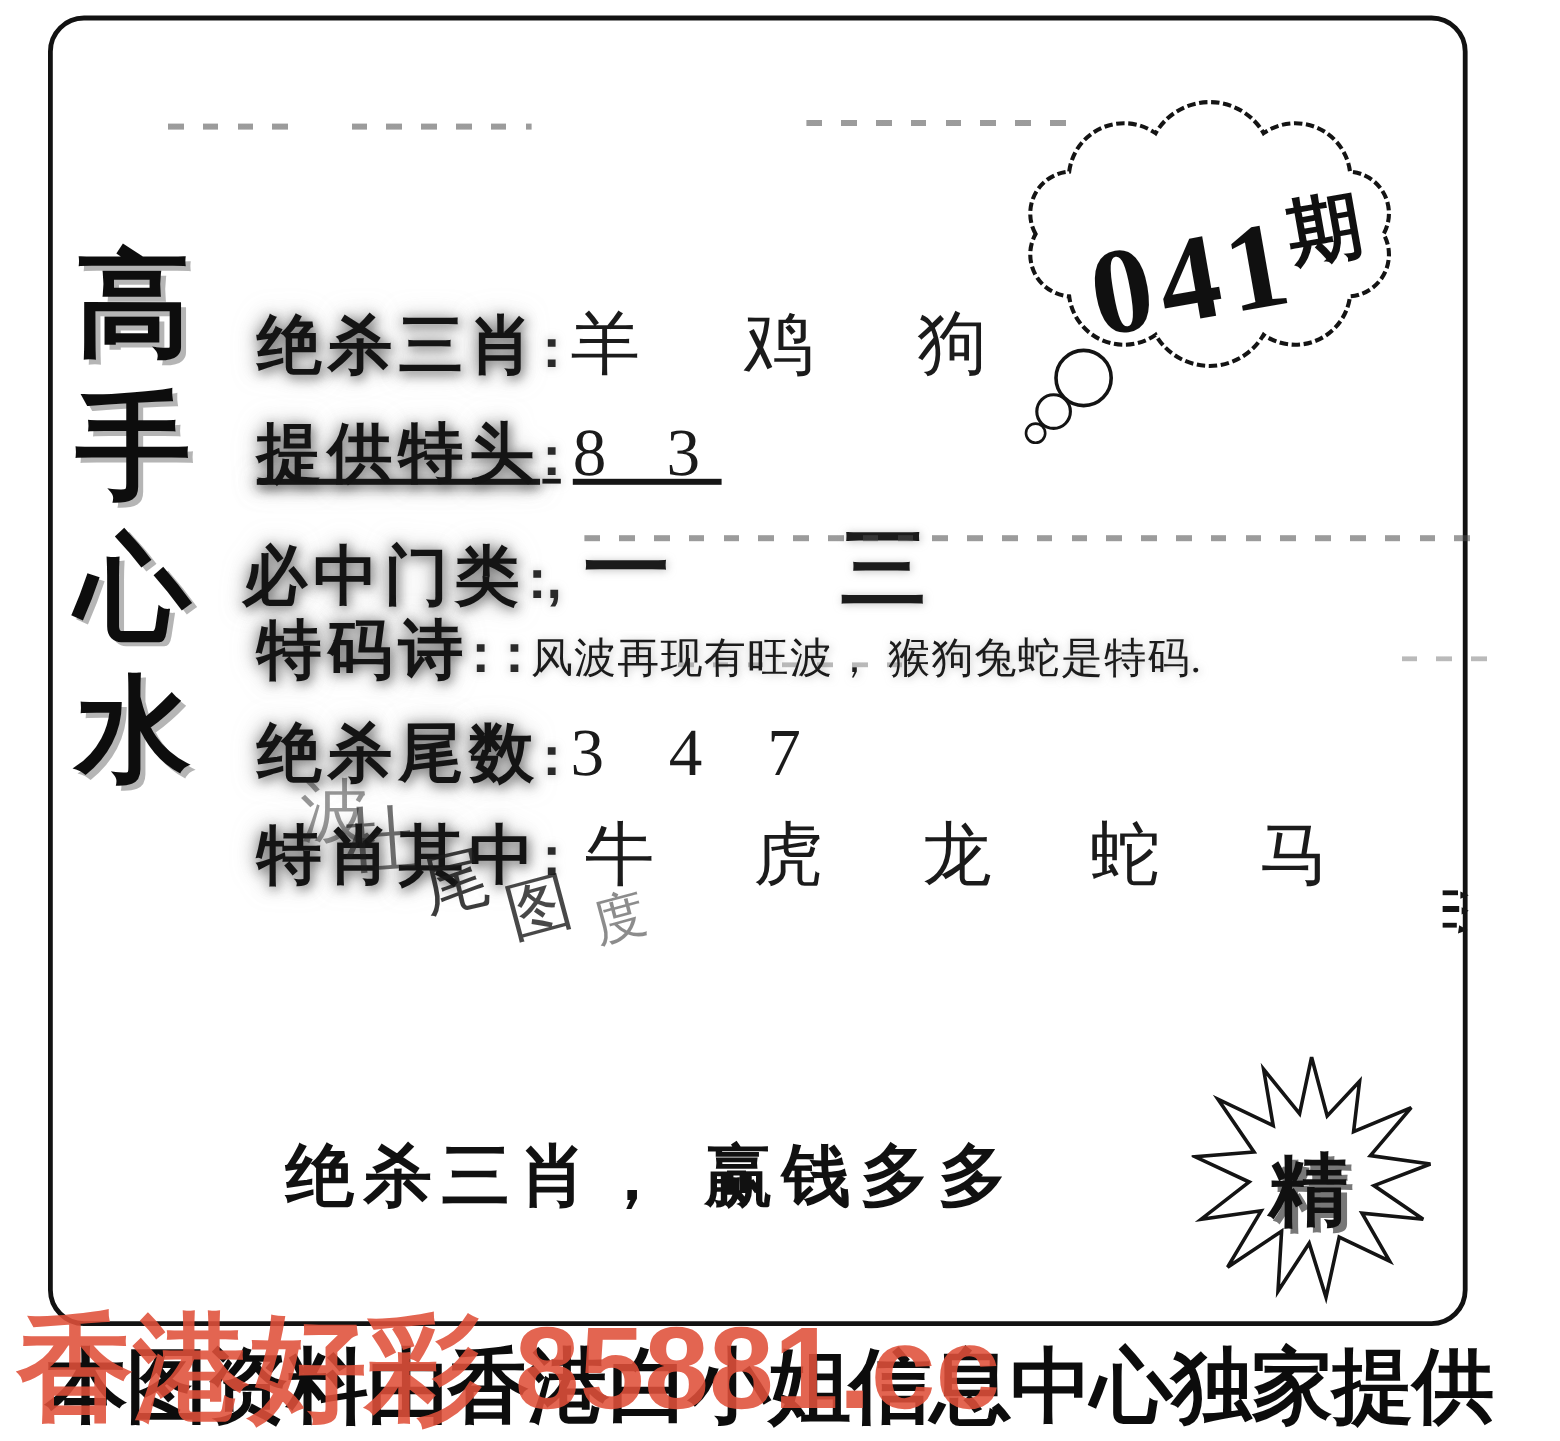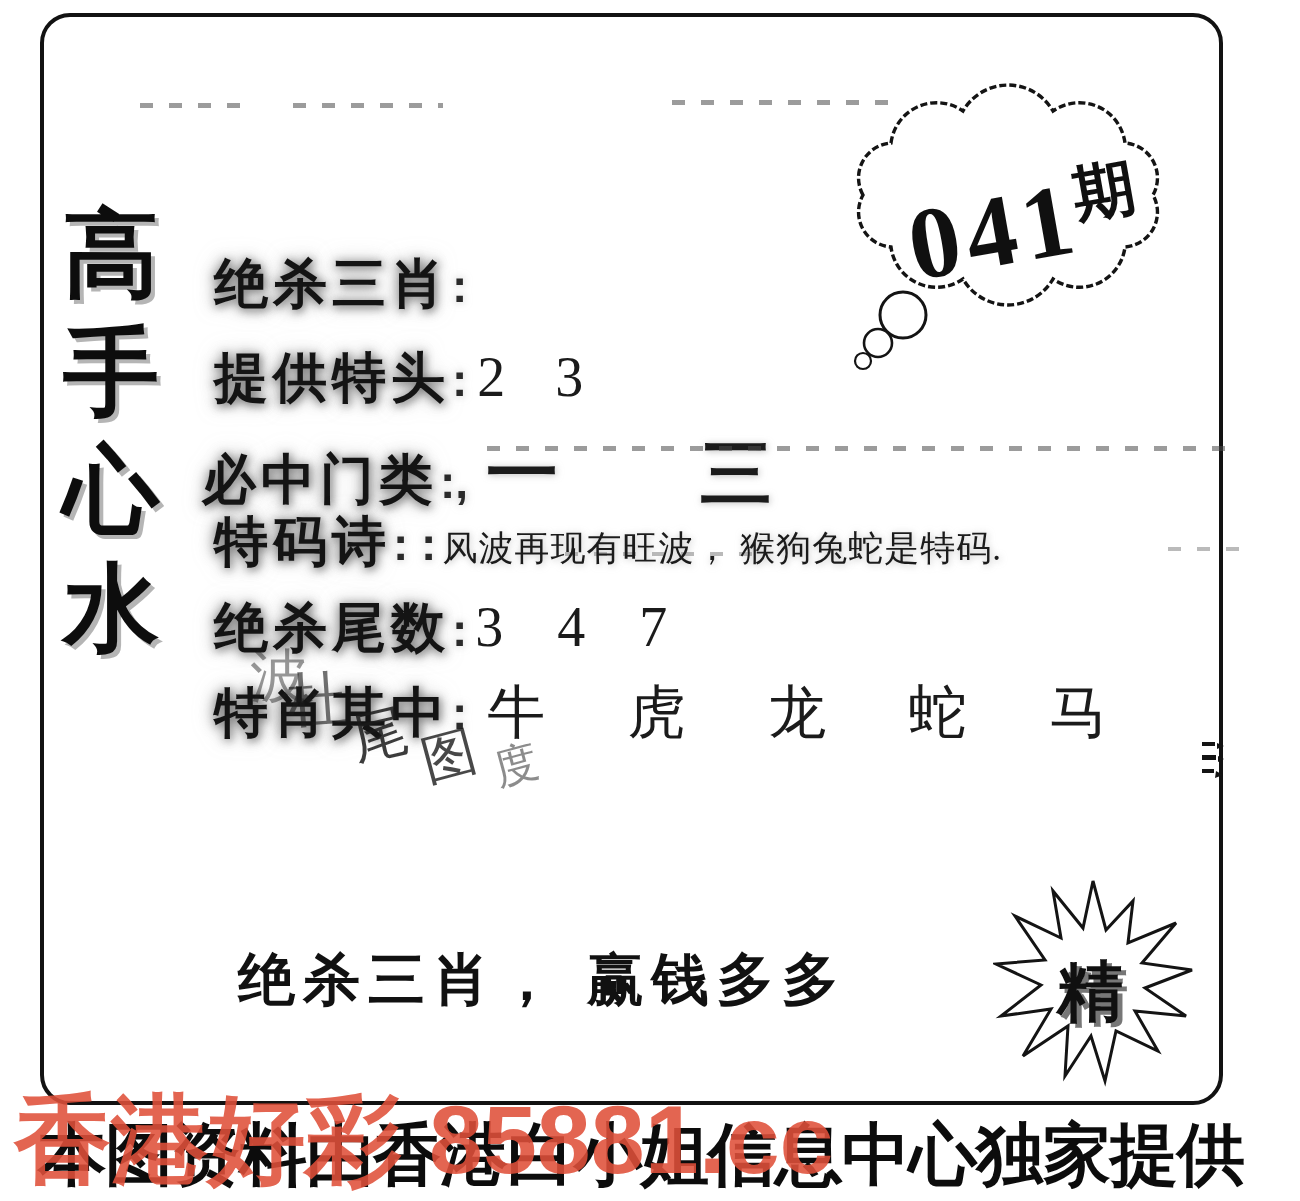--- a/index.html
+++ b/index.html
@@ -83,26 +83,27 @@
   <circle cx="25" cy="281" r="8" fill="#ffffff" stroke="#141414" stroke-width="2.2"></circle>
   <g transform="rotate(-10 155 150)">
     <text x="70" y="186" font-size="102" font-weight="600" letter-spacing="6" fill="#101010">041</text>
     <text x="240" y="152" font-size="62" font-weight="900" fill="#101010">期</text>
   </g>
 </svg>
 
 <div class="abs tip" style="left:214px;top:248px;">
   <span class="label">绝杀三肖</span>
     <span class="sep">:</span>
+    <span class="value v0">羊 鸡 狗</span>
 </div>
 
-<div class="abs tip" style="left:214px;top:342px;">
+<div class="abs tip" style="left:214px;top:342px;text-decoration:underline;">
   <span class="label">提供特头</span>
     <span class="sep">:</span>
-    <span class="value v1">2 3</span>
+    <span class="value v1">8 3</span>
 </div>
 
 <div class="abs tip" style="left:202px;top:426px;">
   <span class="label">必中门类</span>
     <span class="sep">:,</span>
     <span class="value v2 halo-light">一 三</span>
 </div>
 <div class="abs dash" style="left:487px;top:446px;width:745px;"></div>
 <div class="abs dash light" style="left:565px;top:552px;width:190px;"></div>
 <div class="abs dash light" style="left:1168px;top:547px;width:72px;"></div>

